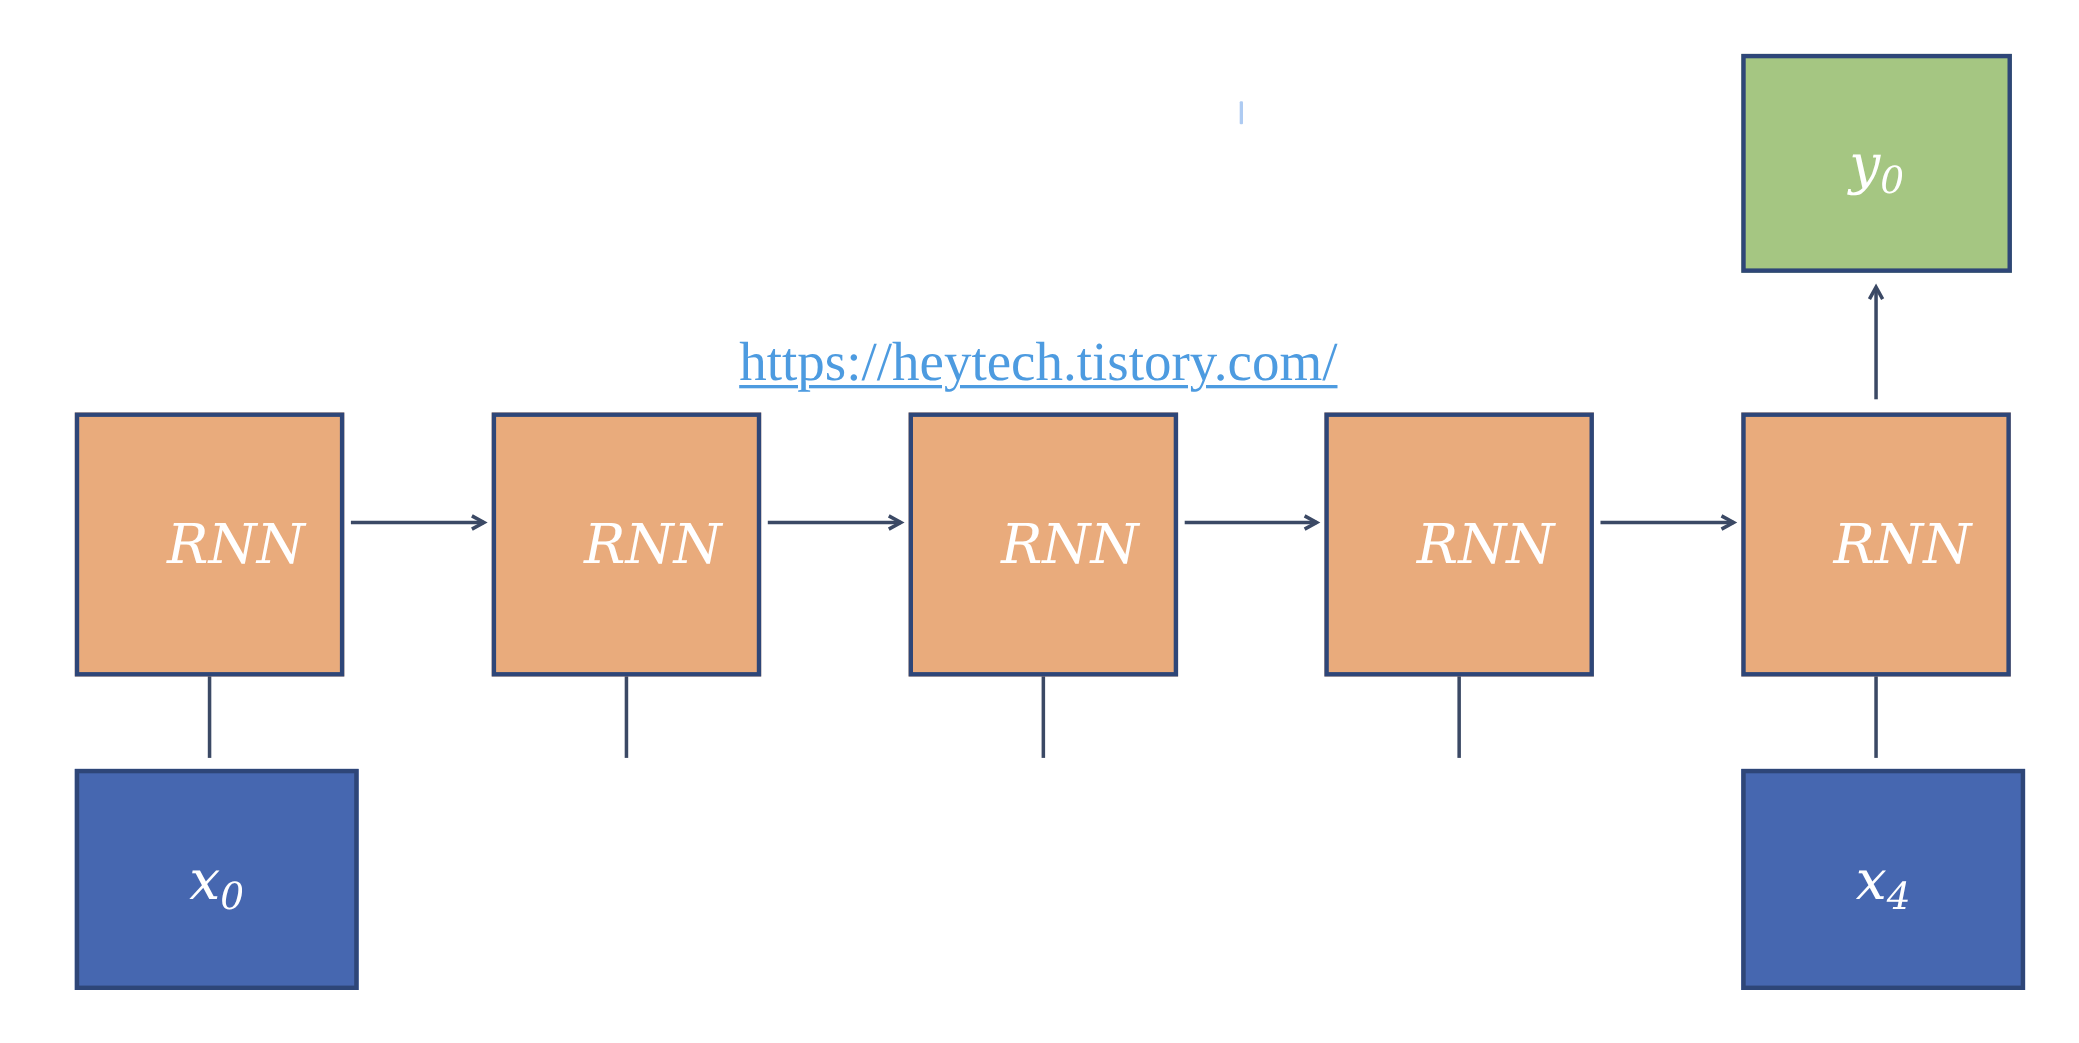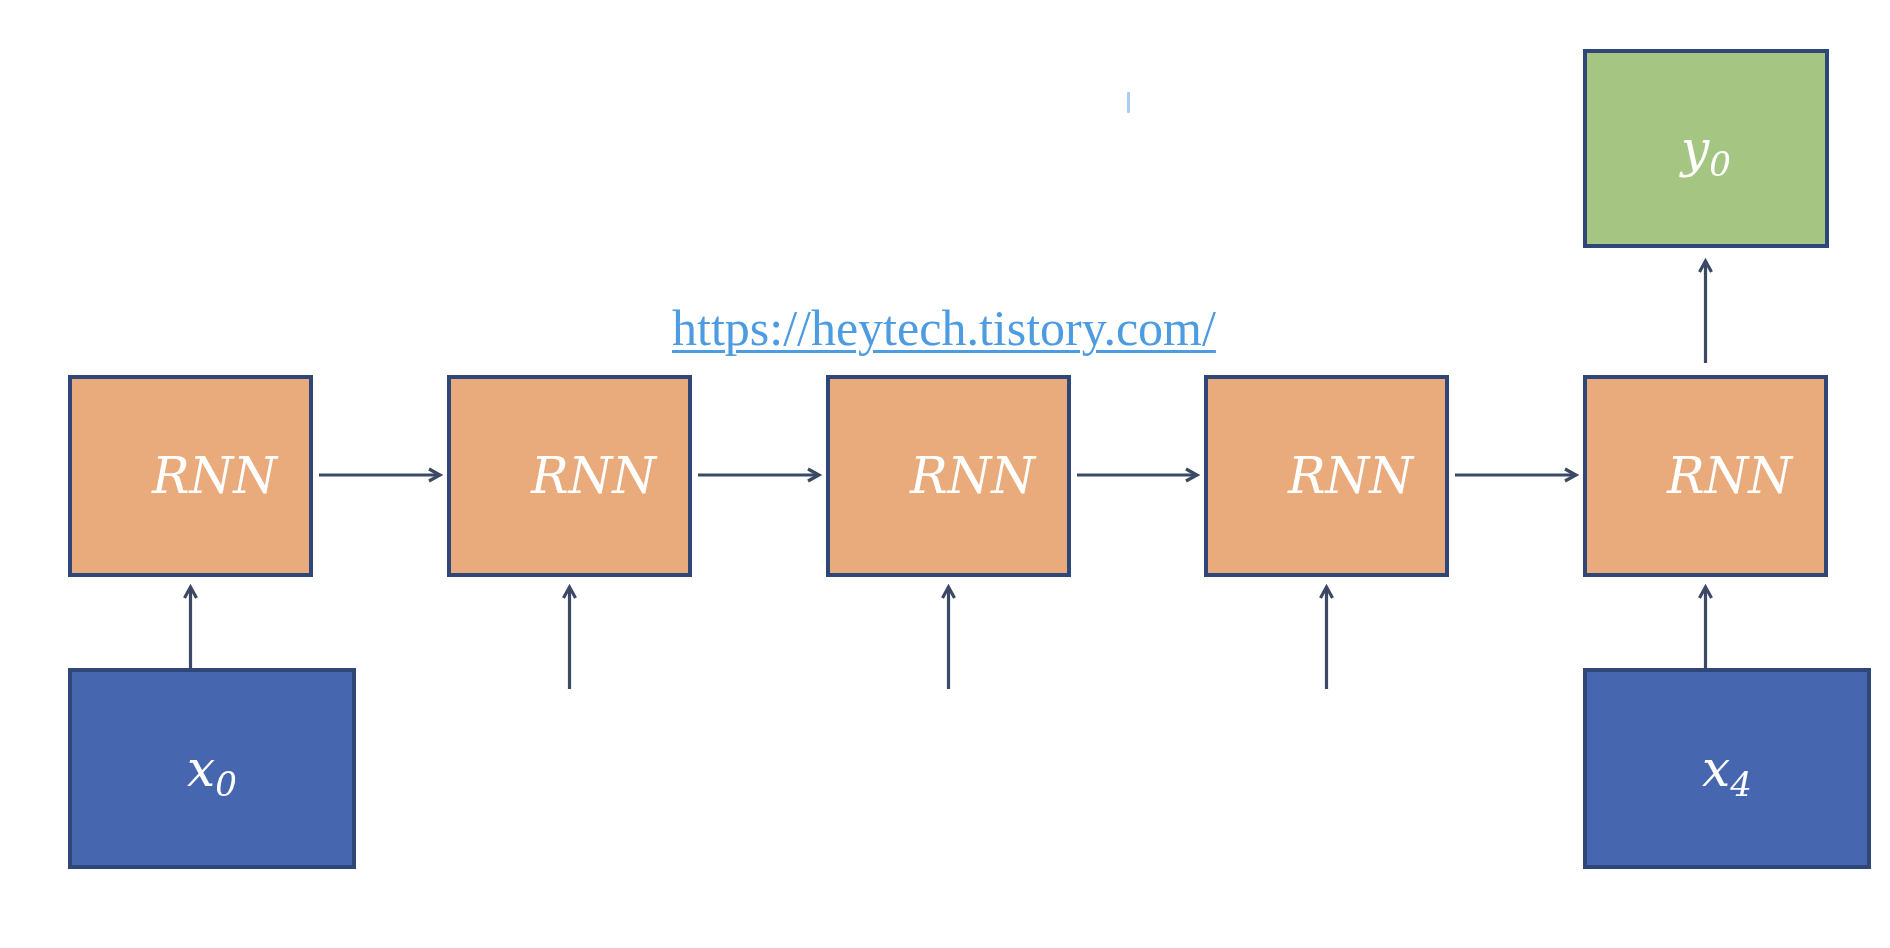--- a/index.html
+++ b/index.html
@@ -22,22 +22,22 @@
     border:4px solid var(--border);
     display:flex;align-items:center;justify-content:center;
   }
   .box .label{
     color:var(--label-text);font-style:italic;font-size:50px;
     font-family:"DejaVu Serif",serif;line-height:1;white-space:nowrap;
   }
   .box .label sub{
     font-size:0.68em;line-height:0;vertical-align:-0.28em;font-style:italic;
   }
-  .rnn{top:375px;width:245px;height:202px;background:var(--rnn-fill);padding-left:48px;}
-  .input{top:668px;width:288px;height:201px;background:var(--input-fill);}
+  .rnn{top:375px;width:245px;height:240px;background:var(--rnn-fill);padding-left:48px;}
+  .input{top:699px;width:258px;height:201px;background:var(--input-fill);}
   .output{left:1583px;top:49px;width:246px;height:199px;background:var(--output-fill);}
   .arrows{position:absolute;left:0;top:0;width:1890px;height:948px;}
   .arrows line{stroke:var(--arrow);stroke-width:3.2;}
   .arrowhead-path{stroke:var(--arrow);fill:none;stroke-width:3.2;stroke-linejoin:miter;}
   .link{
     position:absolute;left:672px;top:281px;
     font-family:"Liberation Serif",serif;font-size:50px;line-height:1.1;
     color:var(--link);text-decoration:underline;text-underline-offset:5px;
     text-decoration-thickness:3px;white-space:nowrap;cursor:pointer;margin-top:20px;
   }

